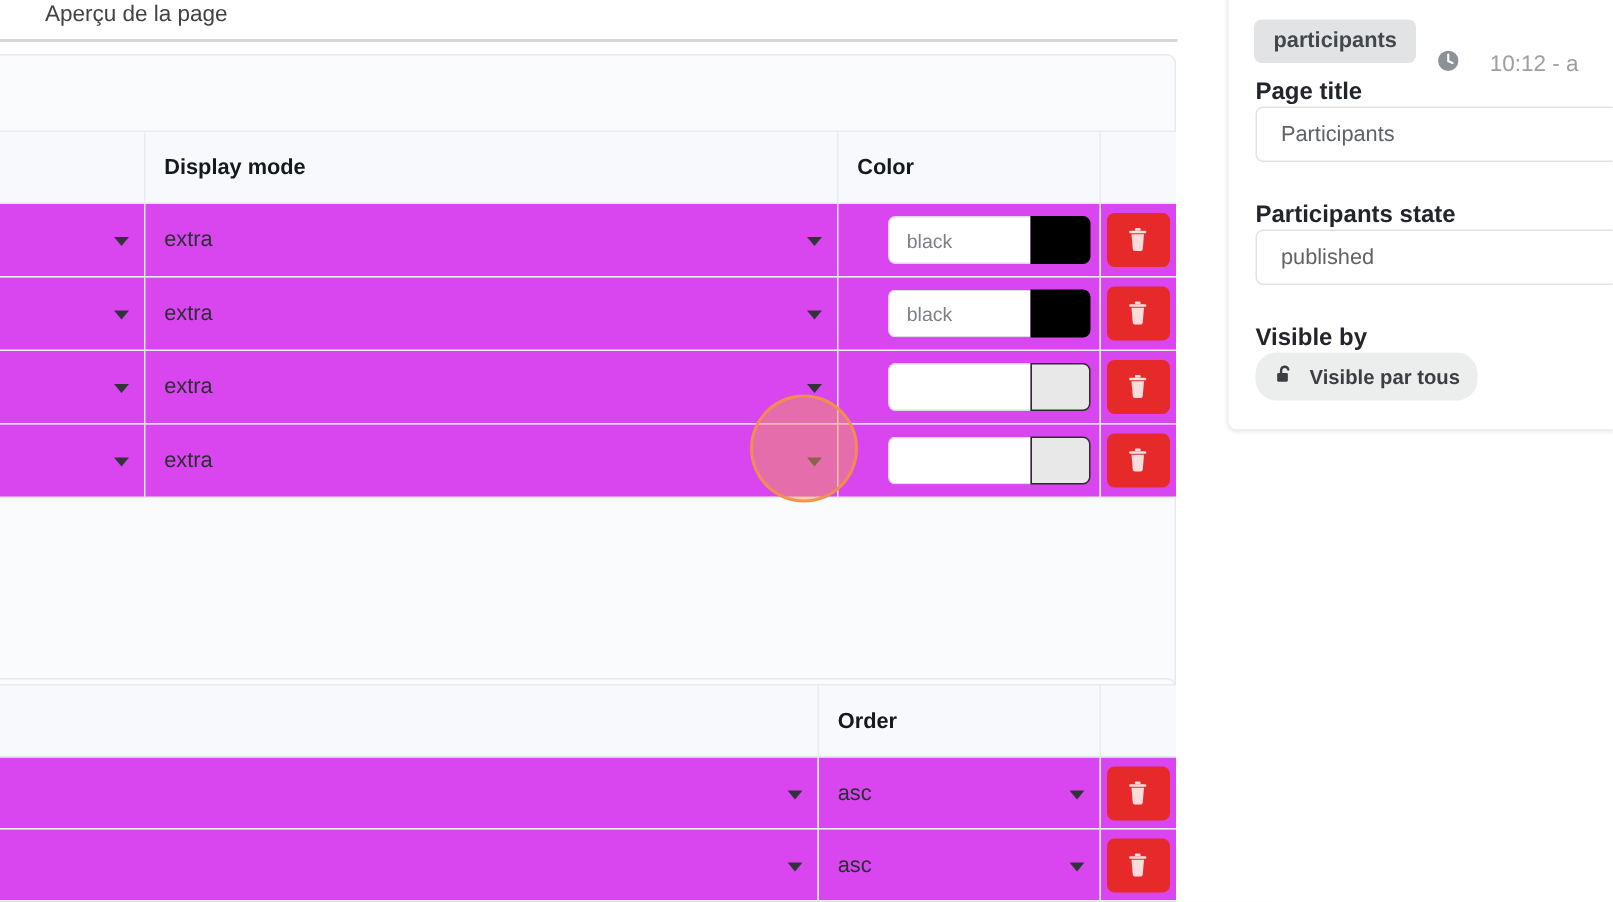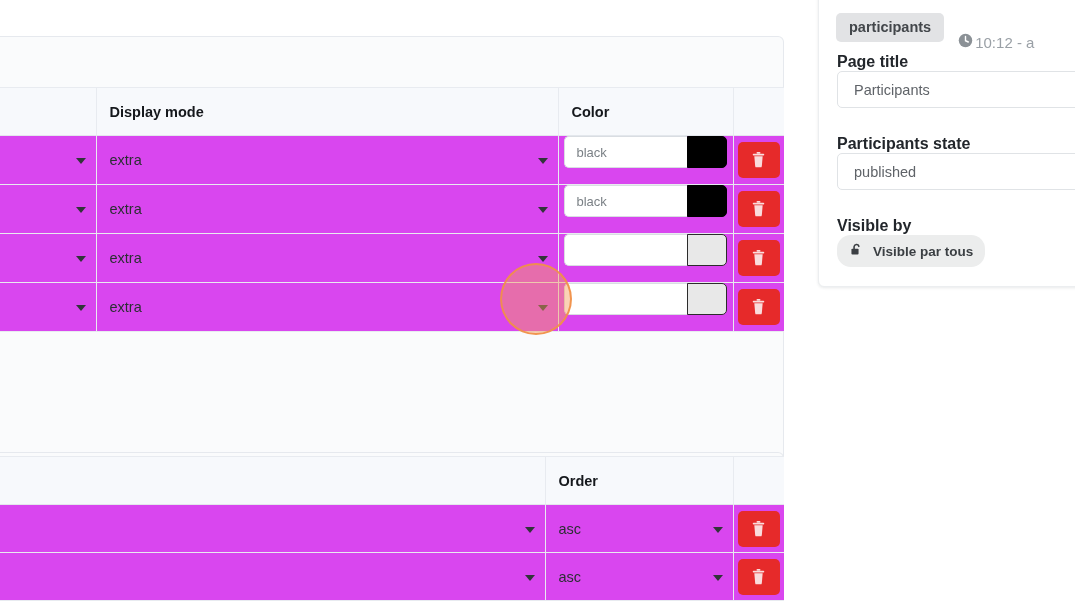--- a/index.html
+++ b/index.html
@@ -84,22 +84,22 @@
   .caret {
     position: absolute; right: 10px; top: 50%;
     width: 0; height: 0; margin-top: -2px;
     border-left: 5px solid transparent;
     border-right: 5px solid transparent;
     border-top: 6px solid #31353a;
   }
 
   
   .colorwrap {
-    display: flex; align-items: flex-start;
-    height: 48px; padding: 0 6px 0 5px;
+    display: flex; align-items: center;
+    height: 48px; padding: 0 6px 0 5px; margin-left: 28px;
   }
   .colorfield {
     flex: 1 1 auto;
     height: 32px;
     border: 1px solid #d9dde2;
     border-right: none;
     border-radius: 5px 0 0 5px;
     background: #ffffff;
     display: flex; align-items: center;
     padding-left: 12px;
@@ -142,21 +142,21 @@
     white-space: nowrap;
   }
   .tag {
     background: #e2e3e5;
     border-radius: 5px;
     padding: 7px 13px;
     font-size: 14.5px; font-weight: 700; color: #43474b;
     line-height: 15px;
   }
   .timestamp {
-    display: flex; align-items: center; gap: 2px;
+    display: flex; align-items: center; gap: 20px;
     font-size: 15px; color: #9aa0a6; margin-top: 30px;
   }
   .clock-icon { display: block; flex: 0 0 auto; }
 
   .field-label {
     position: absolute; left: 18px;
     font-size: 16px; font-weight: 700; color: #22262b;
   }
   .text-input {
     position: absolute; left: 18px;
@@ -190,20 +190,23 @@
     z-index: 50;
   }
 </style>
 </head>
 <body>
 
 <div id="root">
 
   <div class="left-col">
 
+    <div class="preview-head">
+      <div class="preview-title">Aperçu de la page</div>
+    </div>
 
     <div class="card" id="card1">
       <table class="grid" id="grid1">
         <colgroup>
           <col style="width:96px">
             <col style="width:462px">
             <col style="width:175px">
             <col style="width:51px">
         </colgroup>
         <thead>

